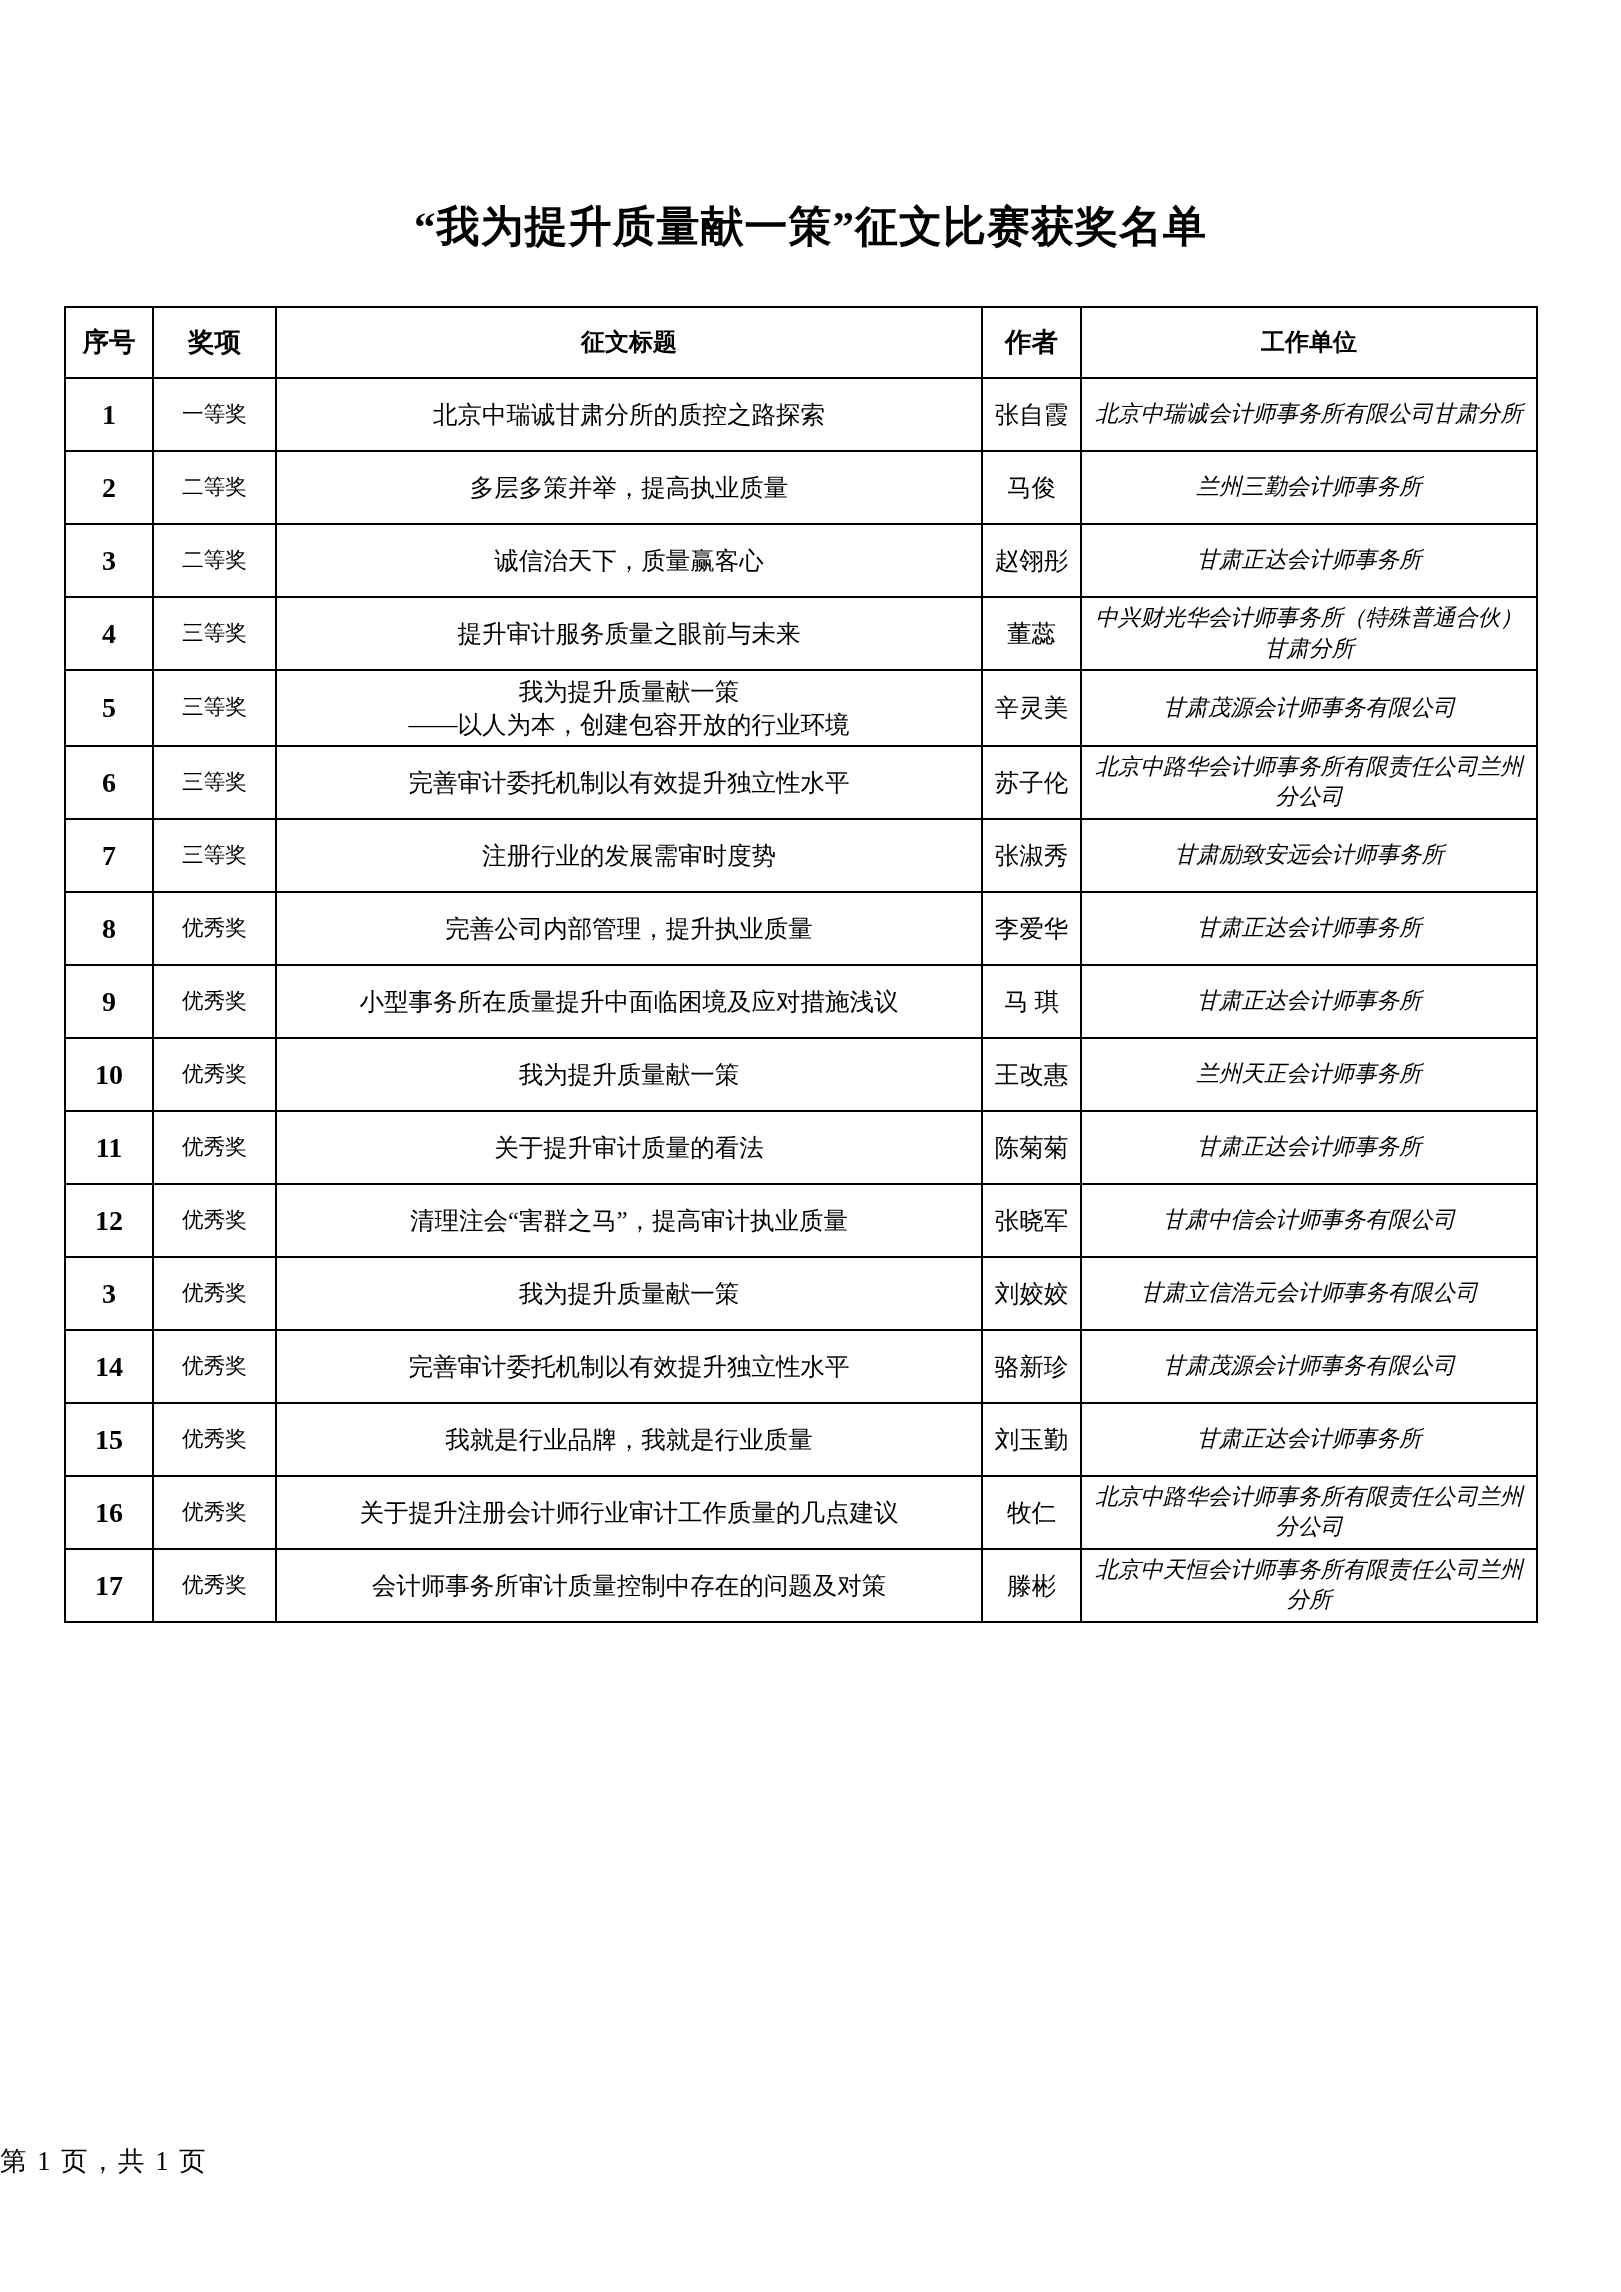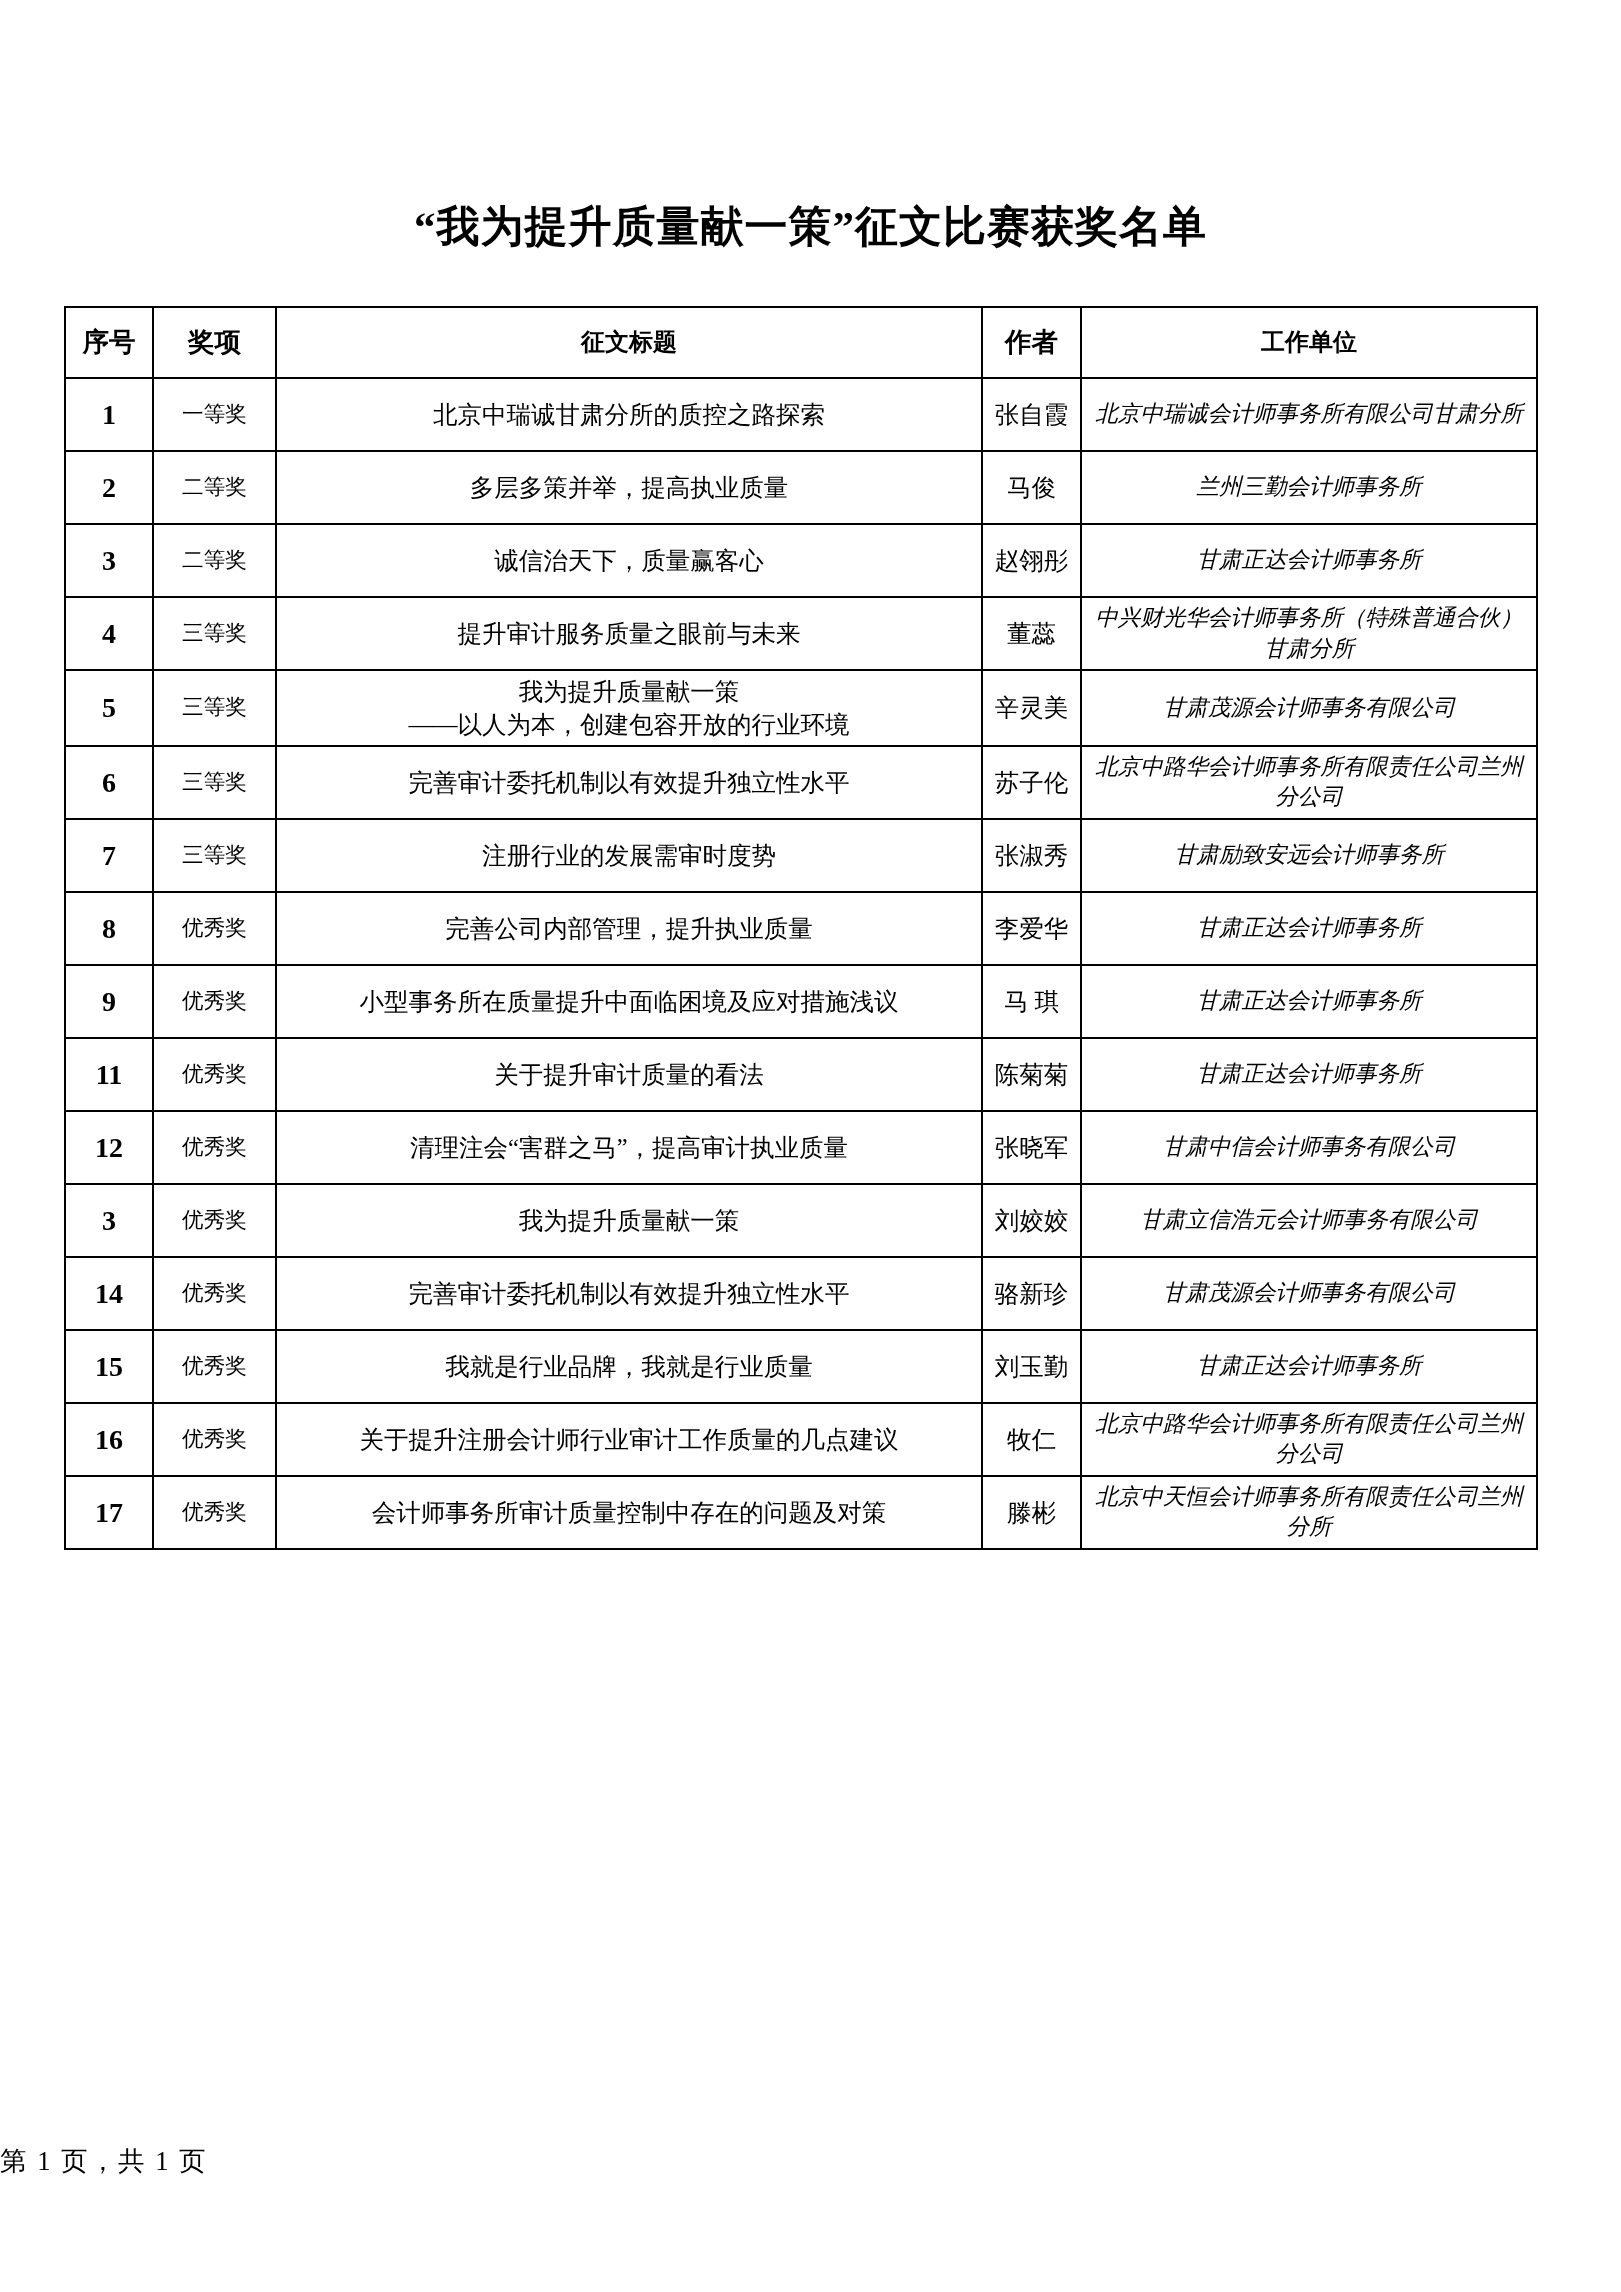--- a/index.html
+++ b/index.html
@@ -187,20 +187,27 @@
             <td class="cell-org">甘肃正达会计师事务所</td>
           </tr>
           <tr>
             <td class="cell-no">9</td>
             <td class="cell-award">优秀奖</td>
             <td class="cell-title">小型事务所在质量提升中面临困境及应对措施浅议</td>
             <td class="cell-author">马 琪</td>
             <td class="cell-org">甘肃正达会计师事务所</td>
           </tr>
           <tr>
+            <td class="cell-no">10</td>
+            <td class="cell-award">优秀奖</td>
+            <td class="cell-title">我为提升质量献一策</td>
+            <td class="cell-author">王改惠</td>
+            <td class="cell-org">兰州天正会计师事务所</td>
+          </tr>
+          <tr>
             <td class="cell-no">11</td>
             <td class="cell-award">优秀奖</td>
             <td class="cell-title">关于提升审计质量的看法</td>
             <td class="cell-author">陈菊菊</td>
             <td class="cell-org">甘肃正达会计师事务所</td>
           </tr>
           <tr>
             <td class="cell-no">12</td>
             <td class="cell-award">优秀奖</td>
             <td class="cell-title">清理注会“害群之马”，提高审计执业质量</td>

